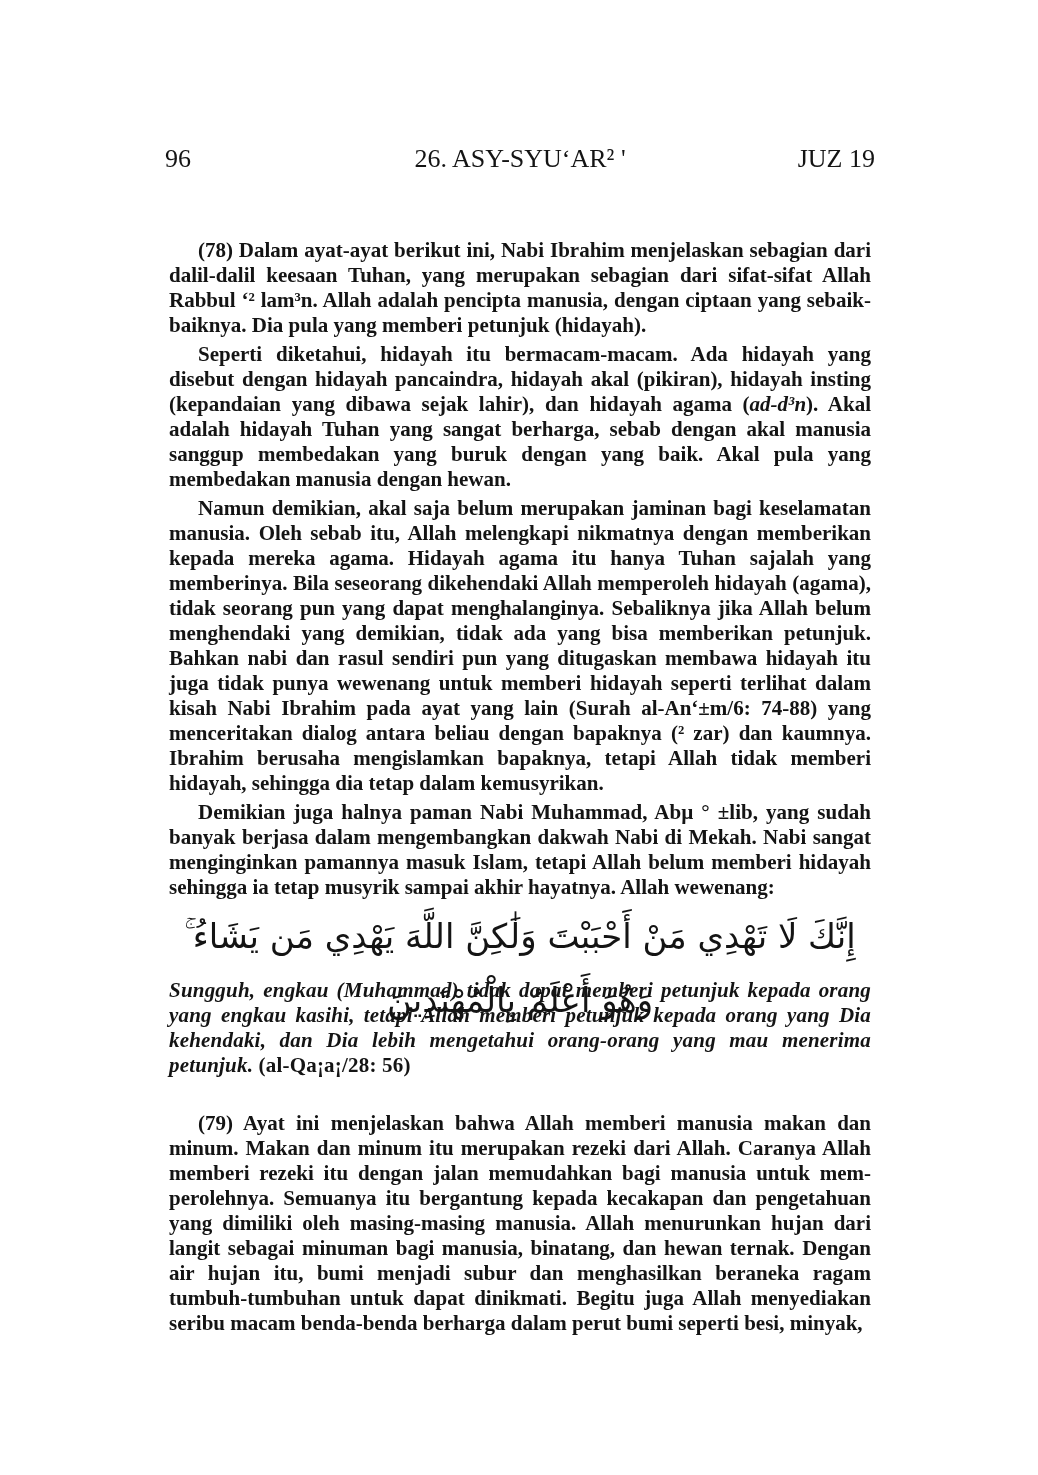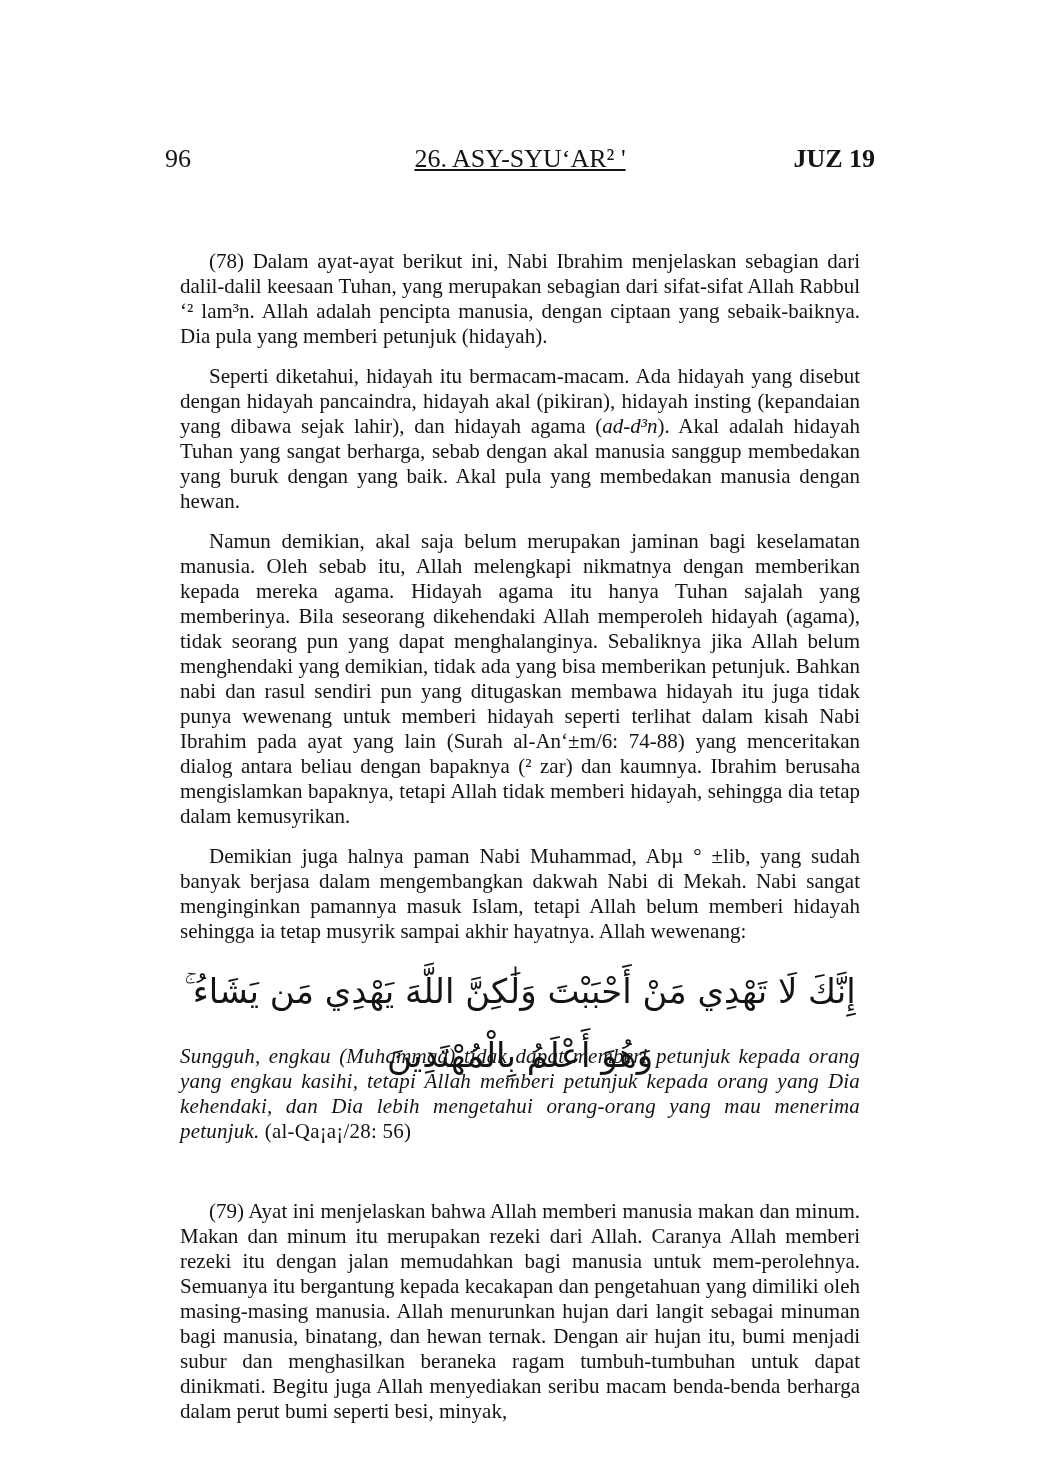--- a/index.html
+++ b/index.html
@@ -2,24 +2,24 @@
 <html><head>
 <meta charset="utf-8">
 <style>
   html, body { margin: 0; padding: 0; background: #ffffff; }
   body { width: 1038px; height: 1475px; position: relative; overflow: hidden; }
   .page { position: absolute; left: 165px; top: 0; width: 710px; color: #141414;
           font-family: "Liberation Serif", "DejaVu Serif", serif; }
   .running-head { position: absolute; top: 146px; left: 0; width: 710px; height: 26px;
           font-size: 26px; line-height: 26px; }
   .running-head .pg { position: absolute; left: 0; }
-  .running-head .ttl { position: absolute; left: 0; width: 710px; text-align: center; text-decoration: underline; }
-  .running-head .juz { position: absolute; right: 0; font-weight: bold; }
+  .running-head .ttl { position: absolute; left: 0; width: 710px; text-align: center; }
+  .running-head .juz { position: absolute; right: 0; }
   .body { position: absolute; top: 234px; left: 0; width: 710px; font-size: 21px; line-height: 25px; }
-  .body p { margin: 15px; text-align: justify; text-align-last: left; }
+  .body p { margin: 4px; text-align: justify; text-align-last: left; font-weight: bold; }
   .body p.ind { text-indent: 29px; }
   .ayah { height: 70px; margin: 4px 0 0 0; text-align: center; font-family: "DejaVu Sans", sans-serif;
           font-size: 34px; line-height: 64px; direction: rtl; font-weight: normal; letter-spacing: 0px; }
   .trans { font-style: italic; letter-spacing: 0.2px; }
   .trans .ref { font-style: normal; }
   .gap { height: 25px; }
 </style>
 </head>
 <body>
 

